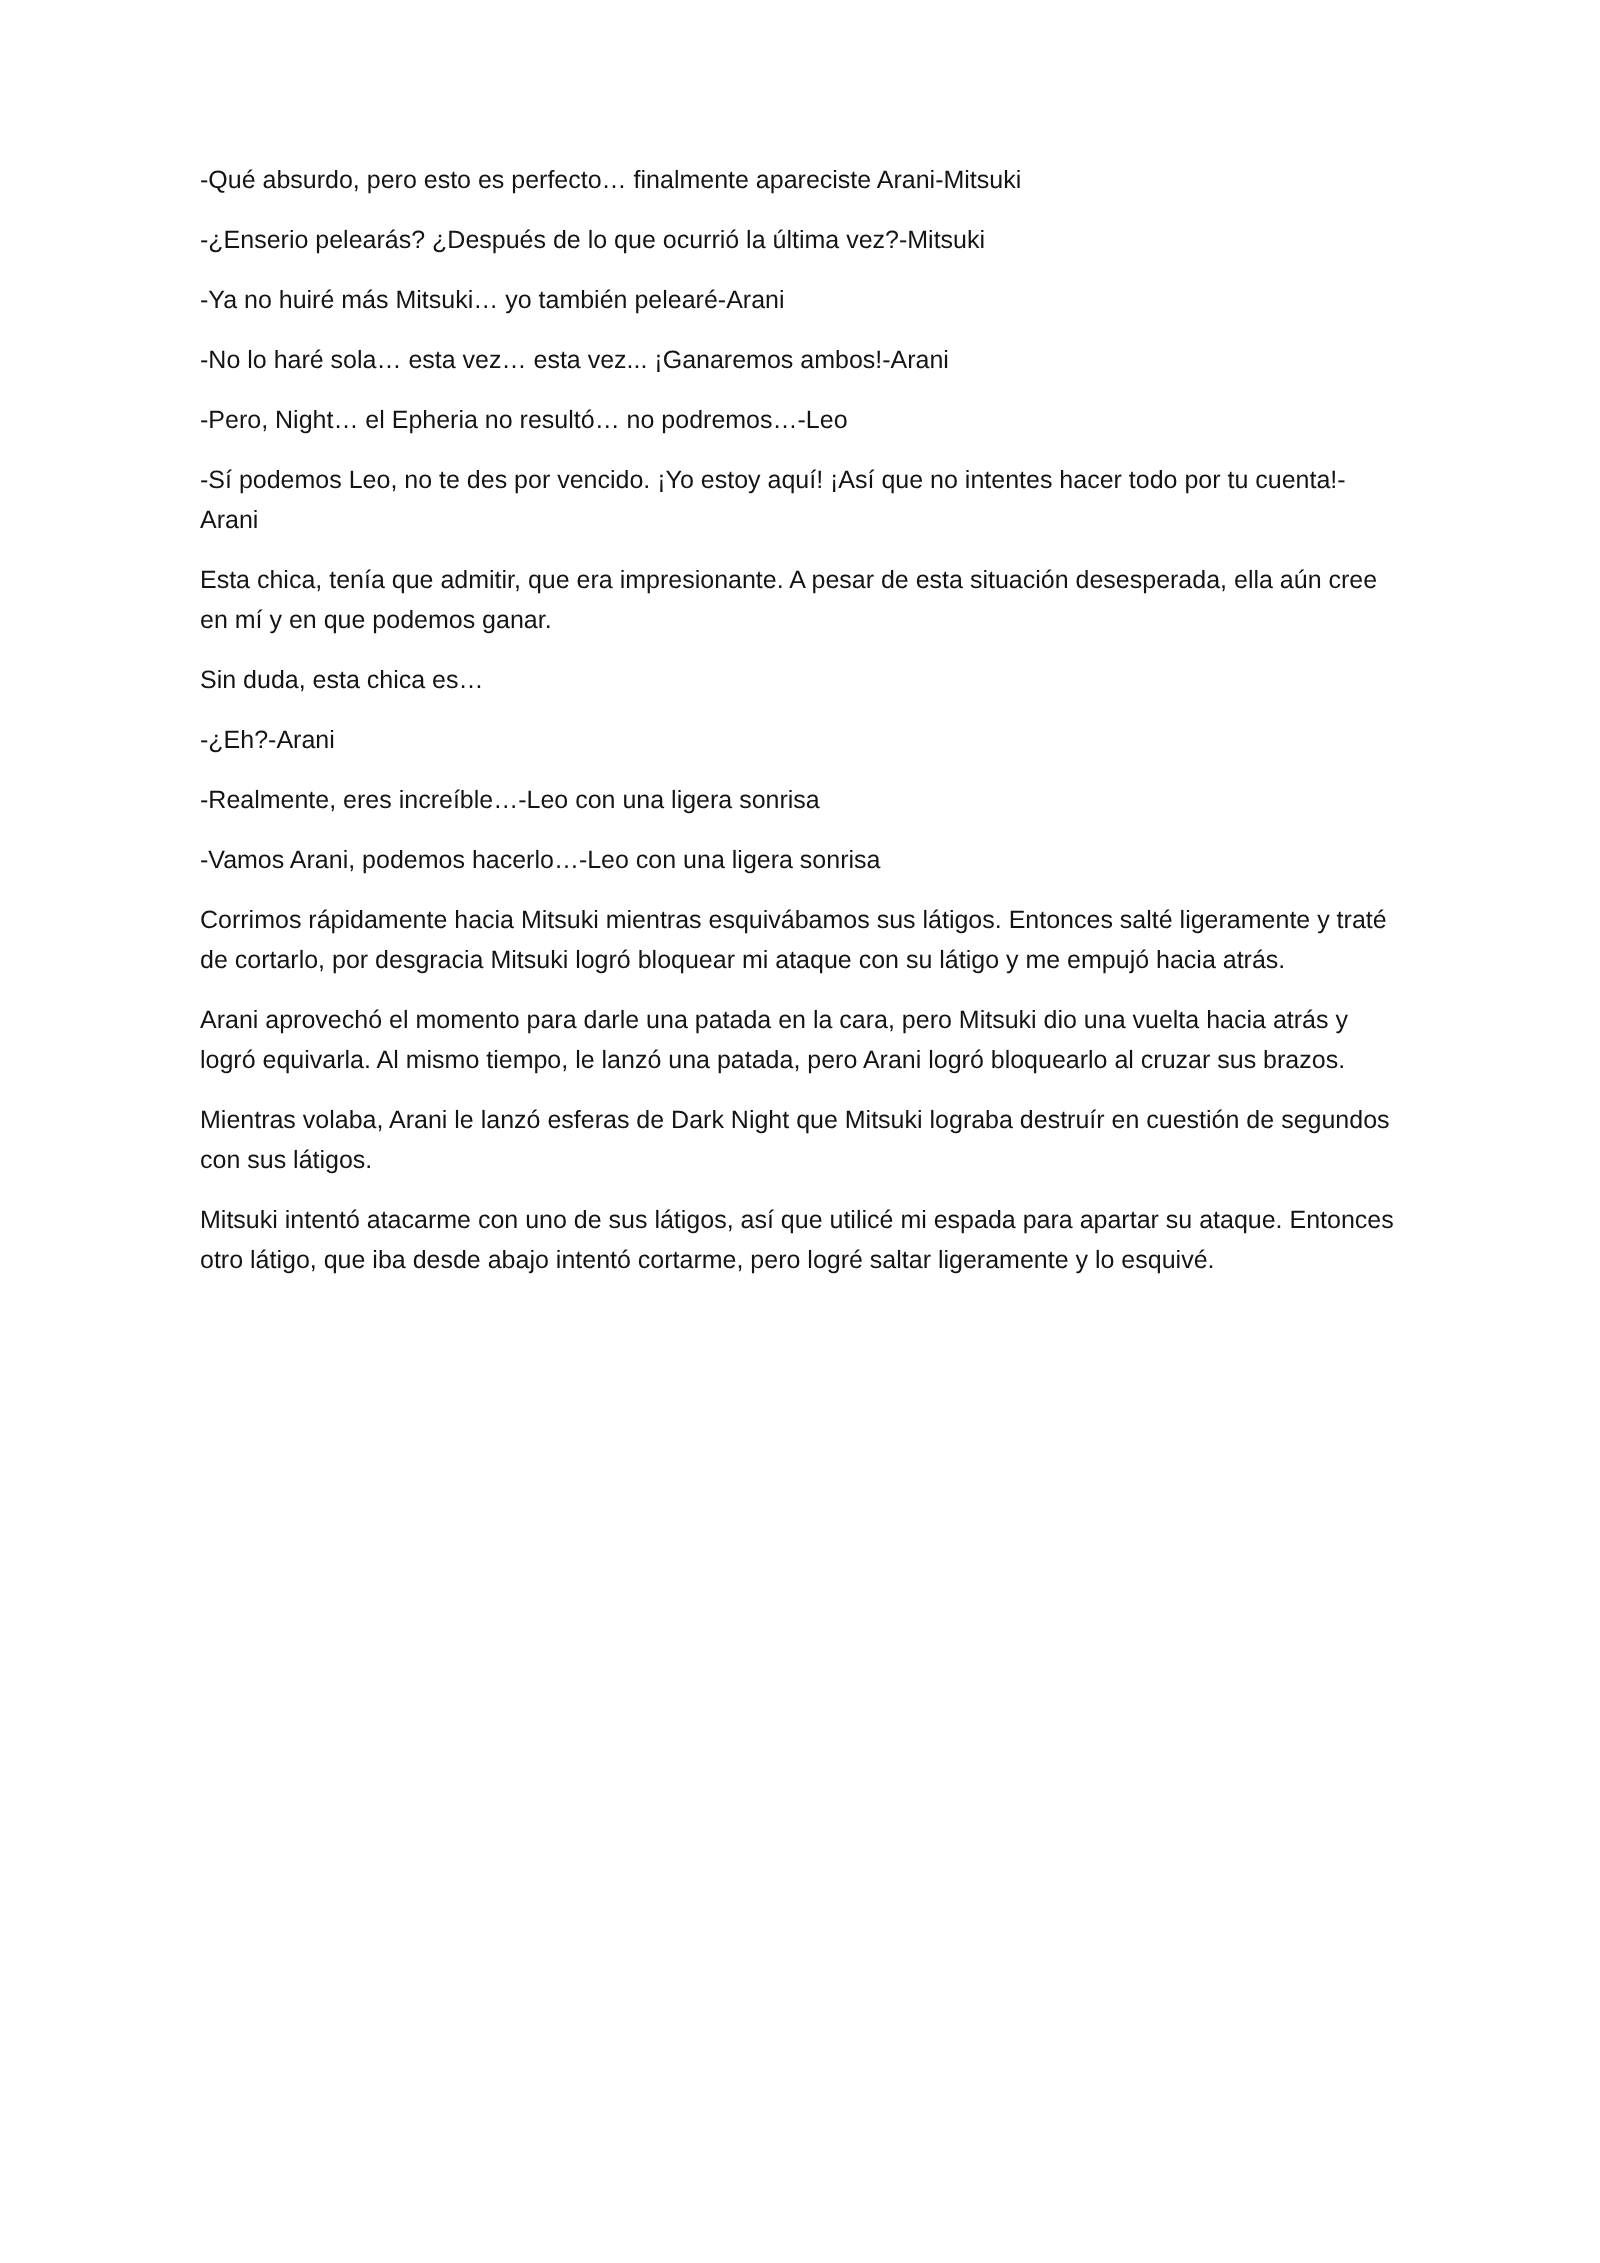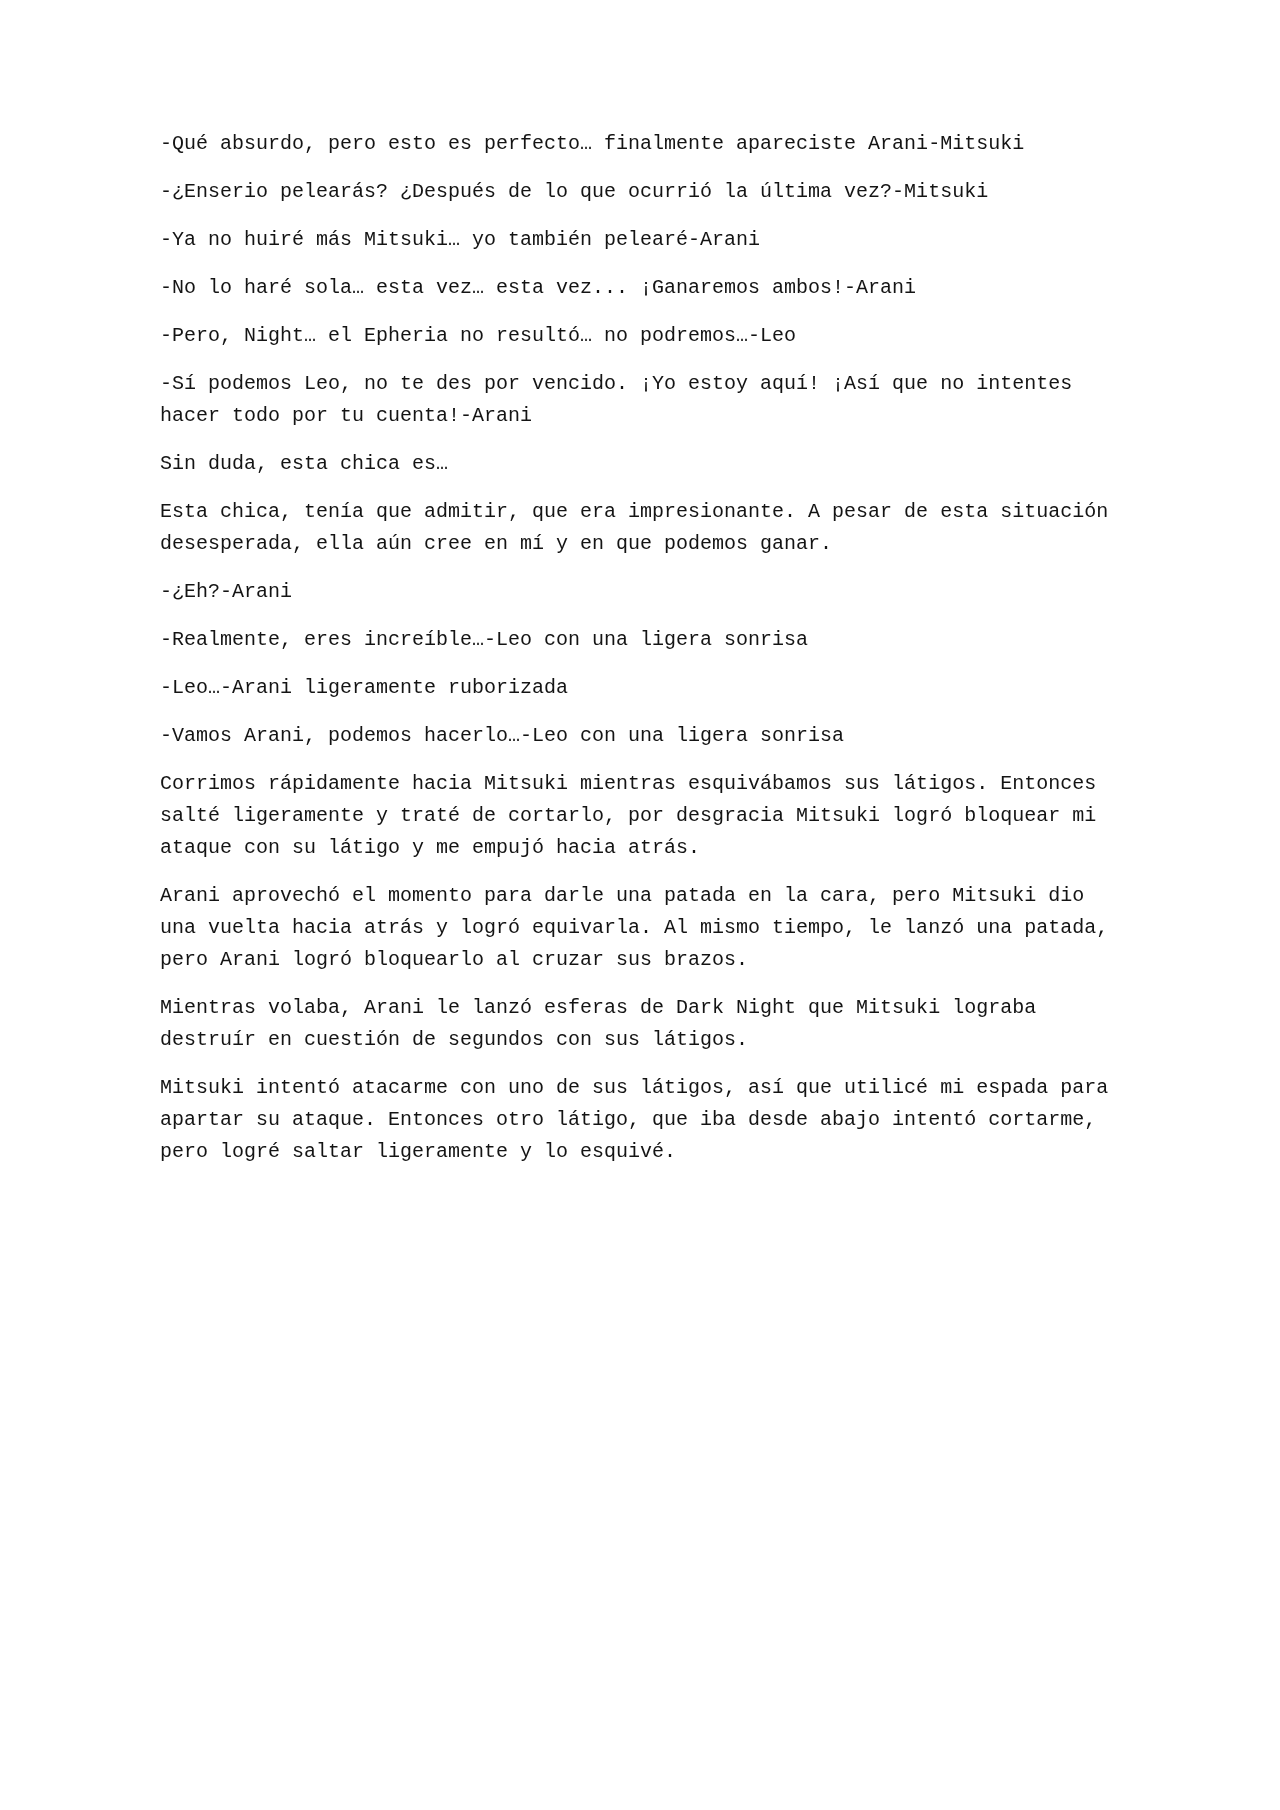--- a/index.html
+++ b/index.html
@@ -8,44 +8,43 @@
     background: #ffffff;
   }
   .page {
     position: relative;
     width: 1280px;
     height: 1810px;
     background: #ffffff;
     overflow: hidden;
     box-sizing: border-box;
     padding: 128px 160px 0 160px;
-    font-family: Liberation Mono, monospace;
+    font-family: Liberation Sans, sans-serif;
     color: #141414;
   }
   .page p {
     margin: 0 0 16px 0;
     font-size: 20px;
     line-height: 32px;
     text-align: left;
     white-space: pre-wrap;
   }
 </style>
 </head>
 <body>
 
 <div class="page">
   <p>-Qué absurdo, pero esto es perfecto… finalmente apareciste Arani-Mitsuki</p>
   <p>-¿Enserio pelearás? ¿Después de lo que ocurrió la última vez?-Mitsuki</p>
   <p>-Ya no huiré más Mitsuki… yo también pelearé-Arani</p>
   <p>-No lo haré sola… esta vez… esta vez... ¡Ganaremos ambos!-Arani</p>
   <p>-Pero, Night… el Epheria no resultó… no podremos…-Leo</p>
   <p>-Sí podemos Leo, no te des por vencido. ¡Yo estoy aquí! ¡Así que no intentes hacer todo por tu cuenta!-Arani</p>
+  <p>Esta chica, tenía que admitir, que era impresionante. A pesar de esta situación desesperada, ella aún cree en mí y en que podemos ganar.</p>
   <p>Sin duda, esta chica es…</p>
-  <p>Esta chica, tenía que admitir, que era impresionante. A pesar de esta situación desesperada, ella aún cree en mí y en que podemos ganar.</p>
   <p>-¿Eh?-Arani</p>
   <p>-Realmente, eres increíble…-Leo con una ligera sonrisa</p>
-  <p>-Leo…-Arani ligeramente ruborizada</p>
   <p>-Vamos Arani, podemos hacerlo…-Leo con una ligera sonrisa</p>
   <p>Corrimos rápidamente hacia Mitsuki mientras esquivábamos sus látigos. Entonces salté ligeramente y traté de cortarlo, por desgracia Mitsuki logró bloquear mi ataque con su látigo y me empujó hacia atrás.</p>
   <p>Arani aprovechó el momento para darle una patada en la cara, pero Mitsuki dio una vuelta hacia atrás y logró equivarla. Al mismo tiempo, le lanzó una patada, pero Arani logró bloquearlo al cruzar sus brazos.</p>
   <p>Mientras volaba, Arani le lanzó esferas de Dark Night que Mitsuki lograba destruír en cuestión de segundos con sus látigos.</p>
   <p>Mitsuki intentó atacarme con uno de sus látigos, así que utilicé mi espada para apartar su ataque. Entonces otro látigo, que iba desde abajo intentó cortarme, pero logré saltar ligeramente y lo esquivé.</p>
 </div>
 
 </body></html>

